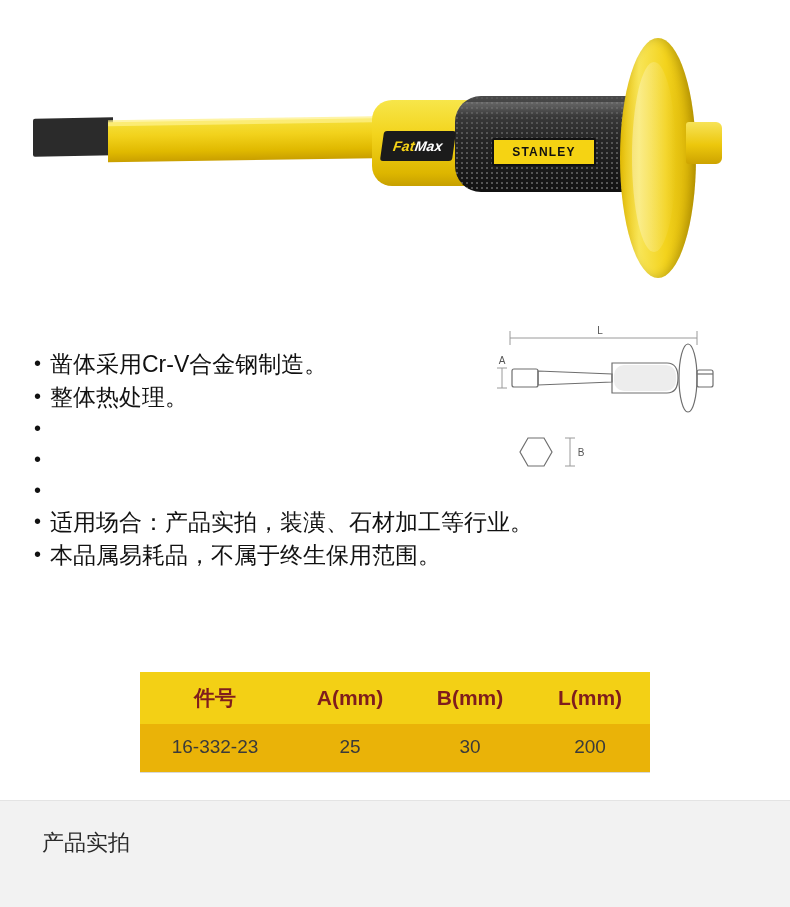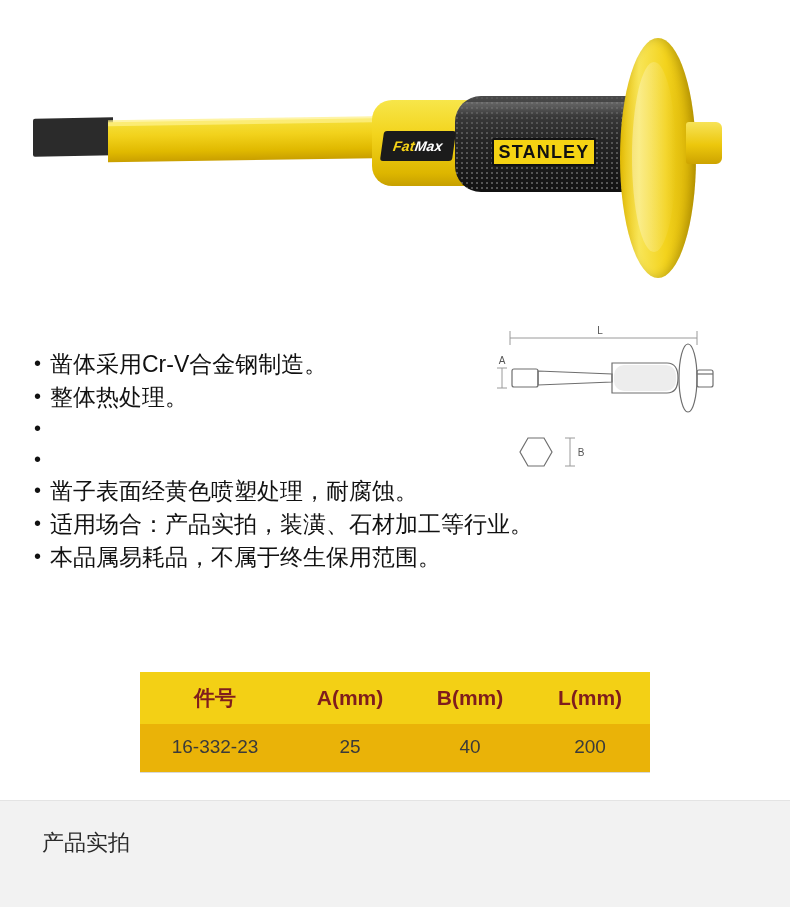--- a/index.html
+++ b/index.html
@@ -125,21 +125,21 @@
     width: 100px;
     height: 24px;
     background: #f5d313;
     border: 2px solid #111;
     border-radius: 2px;
     display: flex;
     align-items: center;
     justify-content: center;
   }
   .stanley span {
-    font-size: 18px;
+    font-size: 12px;
     font-weight: bold;
     letter-spacing: 1.2px;
     color: #111;
   }
 
   
   .guard {
     position: absolute;
     left: 620px;
     top: 38px;
@@ -285,21 +285,20 @@
     <span>整体热处理。</span>
   </div>
   <div class="feature">
     <span class="bullet">•</span>
   </div>
   <div class="feature">
     <span class="bullet">•</span>
   </div>
   <div class="feature">
     <span class="bullet">•</span>
-    <span>凿子表面经黄色喷塑处理，耐腐蚀。</span>
   </div>
   <div class="feature">
     <span class="bullet">•</span>
     <span>适用场合：产品实拍，装潢、石材加工等行业。</span>
   </div>
   <div class="feature">
     <span class="bullet">•</span>
     <span>本品属易耗品，不属于终生保用范围。</span>
   </div>
 </div>
@@ -351,20 +350,20 @@
       <th>件号</th>
       <th>A(mm)</th>
       <th>B(mm)</th>
       <th>L(mm)</th>
     </tr>
   </thead>
   <tbody>
     <tr>
       <td>16-332-23</td>
       <td>25</td>
-      <td>40</td>
+      <td>30</td>
       <td>200</td>
     </tr>
   </tbody>
 </table>
 
 <div class="band"></div>
 <div class="band-label">产品实拍</div>
 
 </body></html>

